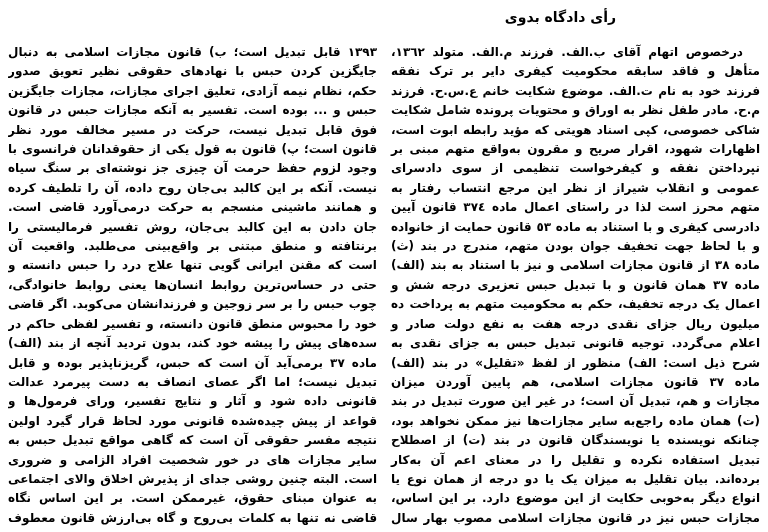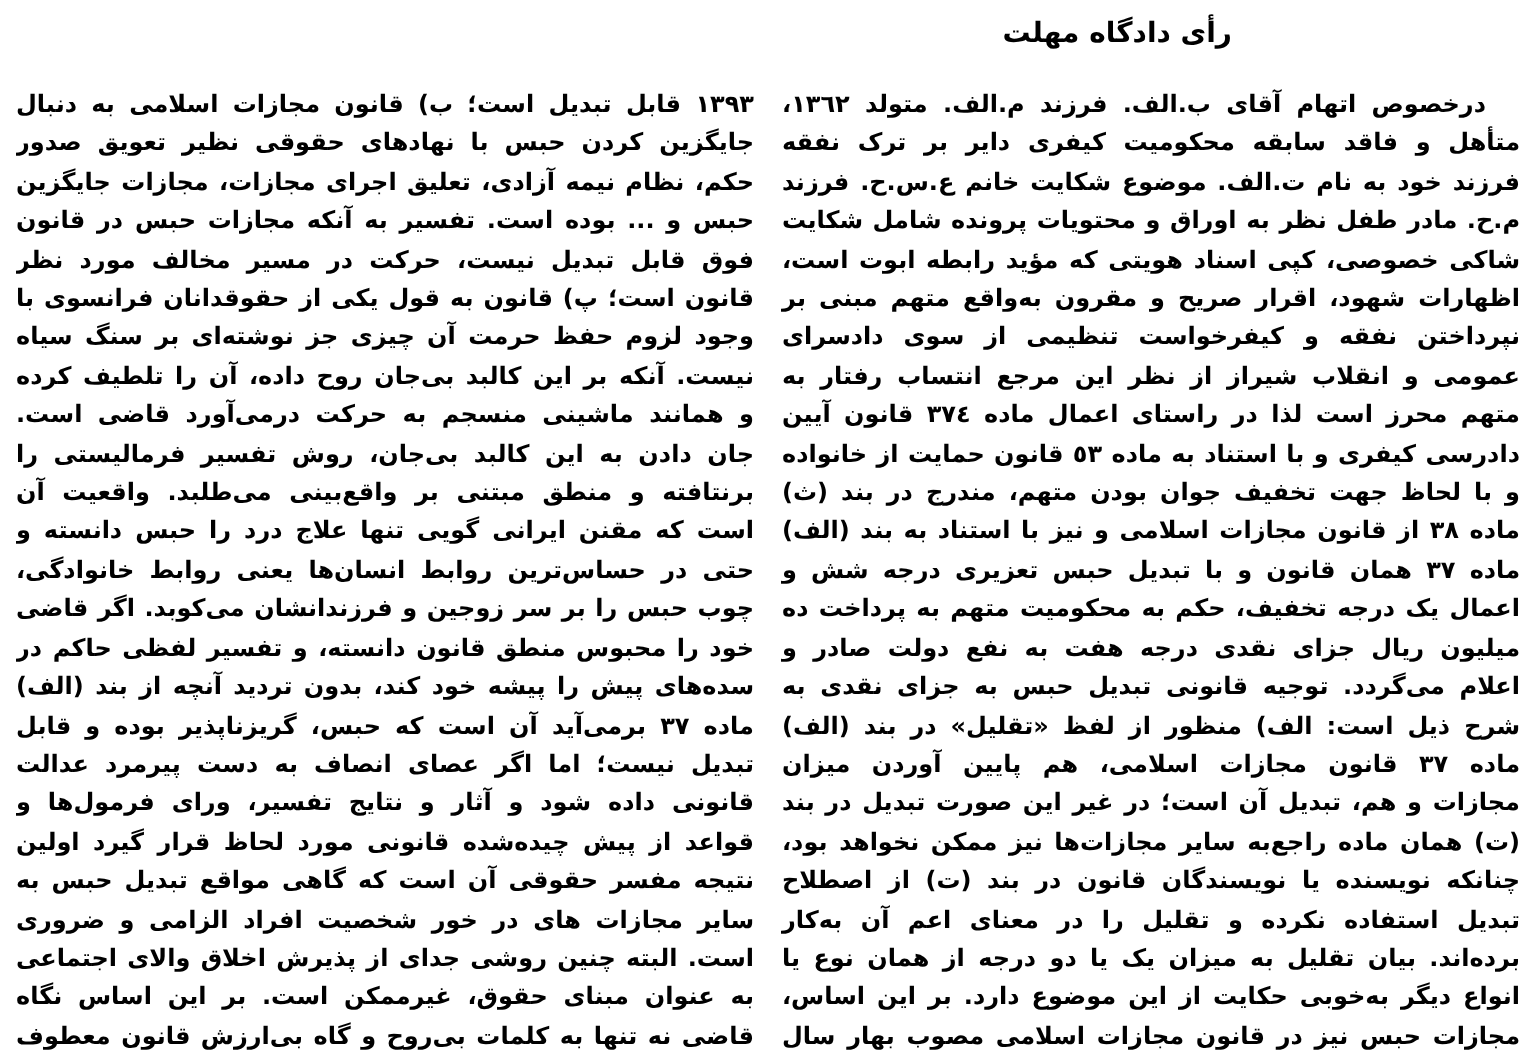--- a/index.html
+++ b/index.html
@@ -47,18 +47,18 @@
   .doc-body p {
     margin: 0;
     text-indent: 17px;
     word-spacing: 0.5px;
   }
 </style>
 </head>
 <body>
 
 <div class="page">
-  <h1 class="doc-title">رأی دادگاه مهلت</h1>
+  <h1 class="doc-title">رأی دادگاه بدوی</h1>
 
   <div class="doc-body">
     <p>درخصوص اتهام آقای ب.الف. فرزند م.الف. متولد ۱۳٦۲، متأهل و فاقد سابقه محکومیت کیفری دایر بر ترک نفقه فرزند خود به نام ت.الف. موضوع شکایت خانم ع.س.ح. فرزند م.ح. مادر طفل نظر به اوراق و محتویات پرونده شامل شکایت شاکی خصوصی، کپی اسناد هویتی که مؤید رابطه ابوت است، اظهارات شهود، اقرار صریح و مقرون به‌واقع متهم مبنی بر نپرداختن نفقه و کیفرخواست تنظیمی از سوی دادسرای عمومی و انقلاب شیراز از نظر این مرجع انتساب رفتار به متهم محرز است لذا در راستای اعمال ماده ۳۷٤ قانون آیین دادرسی کیفری و با استناد به ماده ٥۳ قانون حمایت از خانواده و با لحاظ جهت تخفیف جوان بودن متهم، مندرج در بند (ث) ماده ۳۸ از قانون مجازات اسلامی و نیز با استناد به بند (الف) ماده ۳۷ همان قانون و با تبدیل حبس تعزیری درجه شش و اعمال یک درجه تخفیف، حکم به محکومیت متهم به پرداخت ده میلیون ریال جزای نقدی درجه هفت به نفع دولت صادر و اعلام می‌گردد. توجیه قانونی تبدیل حبس به جزای نقدی به شرح ذیل است: الف) منظور از لفظ «تقلیل» در بند (الف) ماده ۳۷ قانون مجازات اسلامی، هم پایین آوردن میزان مجازات و هم، تبدیل آن است؛ در غیر این صورت تبدیل در بند (ت) همان ماده راجع‌به سایر مجازات‌ها نیز ممکن نخواهد بود، چنانکه نویسنده یا نویسندگان قانون در بند (ت) از اصطلاح تبدیل استفاده نکرده و تقلیل را در معنای اعم آن به‌کار برده‌اند. بیان تقلیل به میزان یک یا دو درجه از همان نوع یا انواع دیگر به‌خوبی حکایت از این موضوع دارد. بر این اساس، مجازات حبس نیز در قانون مجازات اسلامی مصوب بهار سال ۱۳۹۳ قابل تبدیل است؛ ب) قانون مجازات اسلامی به دنبال جایگزین کردن حبس با نهادهای حقوقی نظیر تعویق صدور حکم، نظام نیمه آزادی، تعلیق اجرای مجازات، مجازات جایگزین حبس و ... بوده است. تفسیر به آنکه مجازات حبس در قانون فوق قابل تبدیل نیست، حرکت در مسیر مخالف مورد نظر قانون است؛ پ) قانون به قول یکی از حقوقدانان فرانسوی با وجود لزوم حفظ حرمت آن چیزی جز نوشته‌ای بر سنگ سیاه نیست. آنکه بر این کالبد بی‌جان روح داده، آن را تلطیف کرده و همانند ماشینی منسجم به حرکت درمی‌آورد قاضی است. جان دادن به این کالبد بی‌جان، روش تفسیر فرمالیستی را برنتافته و منطق مبتنی بر واقع‌بینی می‌طلبد. واقعیت آن است که مقنن ایرانی گویی تنها علاج درد را حبس دانسته و حتی در حساس‌ترین روابط انسان‌ها یعنی روابط خانوادگی، چوب حبس را بر سر زوجین و فرزندانشان می‌کوبد. اگر قاضی خود را محبوس منطق قانون دانسته، و تفسیر لفظی حاکم در سده‌های پیش را پیشه خود کند، بدون تردید آنچه از بند (الف) ماده ۳۷ برمی‌آید آن است که حبس، گریزناپذیر بوده و قابل تبدیل نیست؛ اما اگر عصای انصاف به دست پیرمرد عدالت قانونی داده شود و آثار و نتایج تفسیر، ورای فرمول‌ها و قواعد از پیش چیده‌شده قانونی مورد لحاظ قرار گیرد اولین نتیجه مفسر حقوقی آن است که گاهی مواقع تبدیل حبس به سایر مجازات های در خور شخصیت افراد الزامی و ضروری است. البته چنین روشی جدای از پذیرش اخلاق والای اجتماعی به عنوان مبنای حقوق، غیرممکن است. بر این اساس نگاه قاضی نه تنها به کلمات بی‌روح و گاه بی‌ارزش قانون معطوف می‌گردد، بلکه آثار، عواقب و نتایج تصمیم نیز مورد بررسی قرار می‌گیرد. به زندان فرستادن جوانی که به هر علت نفقه فرزند خود را نپرداخته است، کدام اثر مثبت را به حال طرفین، خانواده و جامعه خواهد داشت جز آنکه جوانی را از زندگی بازداشته به جای تعلیم کار در جامعه به او تعلیم جرم در زندان می‌دهد. تکمیل مطلب آن که قاضی، آشپز «مک‌دونالدی» نبوده که از قبل فرمول‌ها به او داده شود و تخطی او از فرمول‌ها و کم و زیاد کردن ذره‌ای نمک او را از کار اخراج کند. به‌واقع حقوق، همان است که قاضی در روی میز خود می‌بیند نه آنچه مقنن در کنج اتاق و مبل نشینانه به آن می‌رسد. این رأی حضوری و ظرف مهلت بیست روز از تاریخ ابلاغ از ناحیه شاکی و دادستان محترم قابل اعتراض در محاکم تجدیدنظر استان فارس می‌باشد.</p>
   </div>
 </div>
 
 </body></html>

